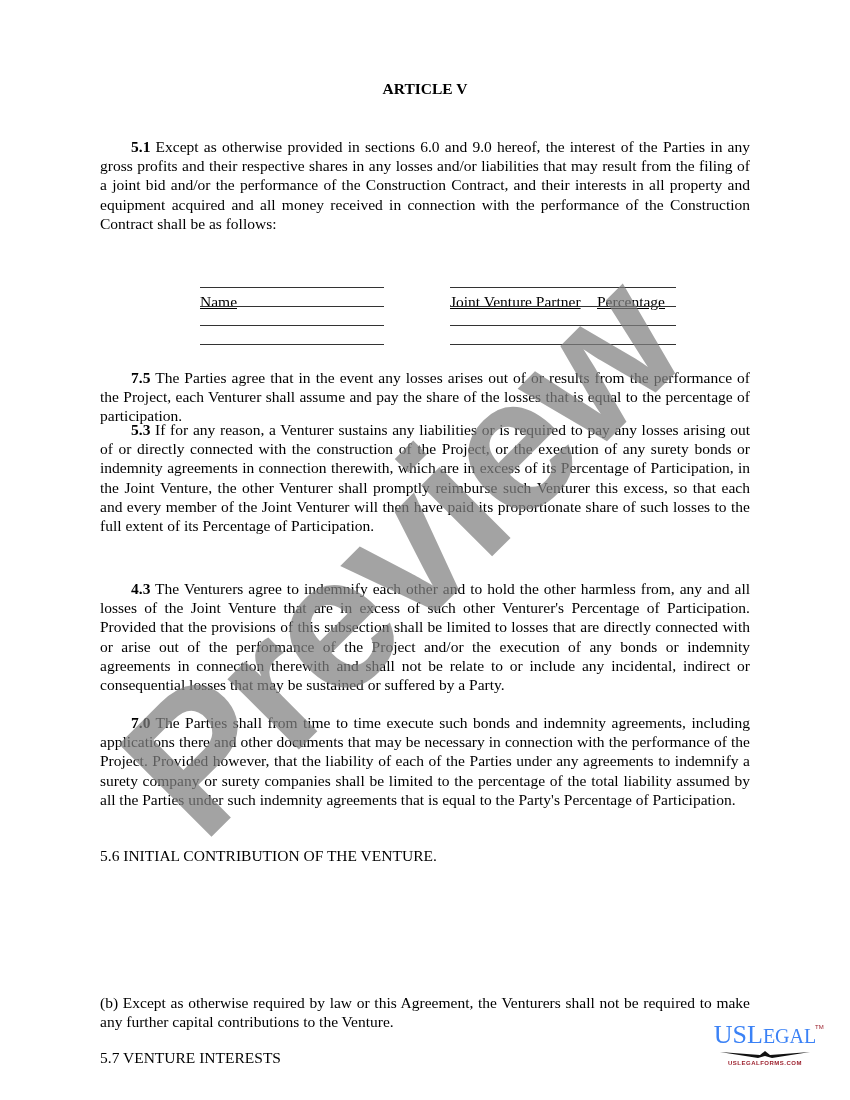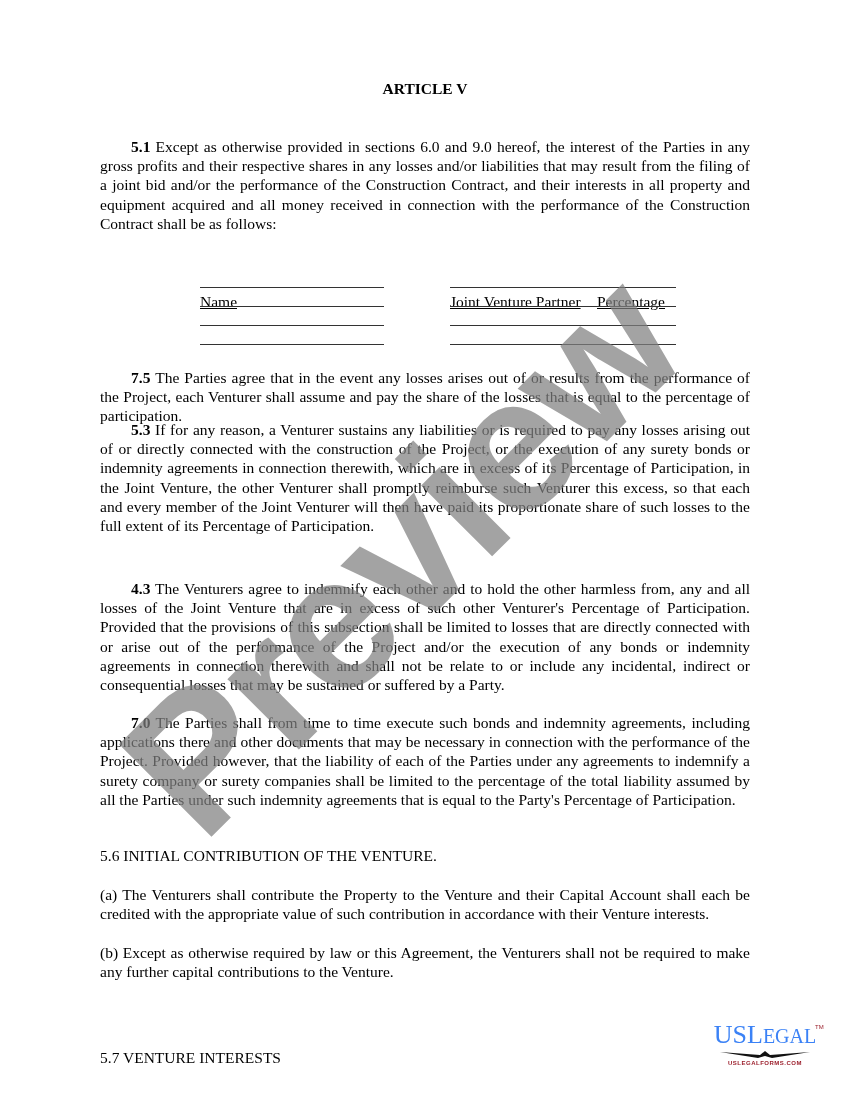--- a/index.html
+++ b/index.html
@@ -60,22 +60,21 @@
     <span>The Venturers agree to indemnify each other and to hold the other harmless from, any and all losses of the Joint Venture that are in excess of such other Venturer's Percentage of Participation. Provided that the provisions of this subsection shall be limited to losses that are directly connected with or arise out of the performance of the Project and/or the execution of any bonds or indemnity agreements in connection therewith and shall not be relate to or include any incidental, indirect or consequential losses that may be sustained or suffered by a Party.</span>
   </div>
 
   <div class="para" style="top:713px;">
     <b>7.0</b>
     <span>The Parties shall from time to time execute such bonds and indemnity agreements, including applications there and other documents that may be necessary in connection with the performance of the Project. Provided however, that the liability of each of the Parties under any agreements to indemnify a surety company or surety companies shall be limited to the percentage of the total liability assumed by all the Parties under such indemnity agreements that is equal to the Party's Percentage of Participation.</span>
   </div>
 
   <div class="sec-head" style="top:847px;">5.6 INITIAL CONTRIBUTION OF THE VENTURE.</div>
 
-  <div class="para" style="top:885px;">(a) The Venturers shall contribute the Property to the Venture and their Capital Account shall each be credited with the appropriate value of such contribution in accordance with their Venture interests.</div>
-  <div class="para" style="top:943px;font-family:Liberation Serif, serif;">(b) Except as otherwise required by law or this Agreement, the Venturers shall not be required to make any further capital contributions to the Venture.</div>
+  <div class="para" style="top:993px;font-family:Liberation Serif, serif;">(b) Except as otherwise required by law or this Agreement, the Venturers shall not be required to make any further capital contributions to the Venture.</div>
 
   <div class="sec-head" style="top:1049px;">5.7 VENTURE INTERESTS</div>
 
   <div class="watermark">Preview</div>
 
   <div class="logo">
     <div class="logo-word"><span>US</span><span>L</span><span class="small">EGAL</span></div>
     <span class="logo-tm">TM</span>
     <svg class="logo-wing" width="90" height="9" viewBox="0 0 90 9">
       <path d="M0 2 L40 5 L45 1 L50 5 L90 2 L52 8 L45 6 L38 8 Z" fill="#111"></path>

